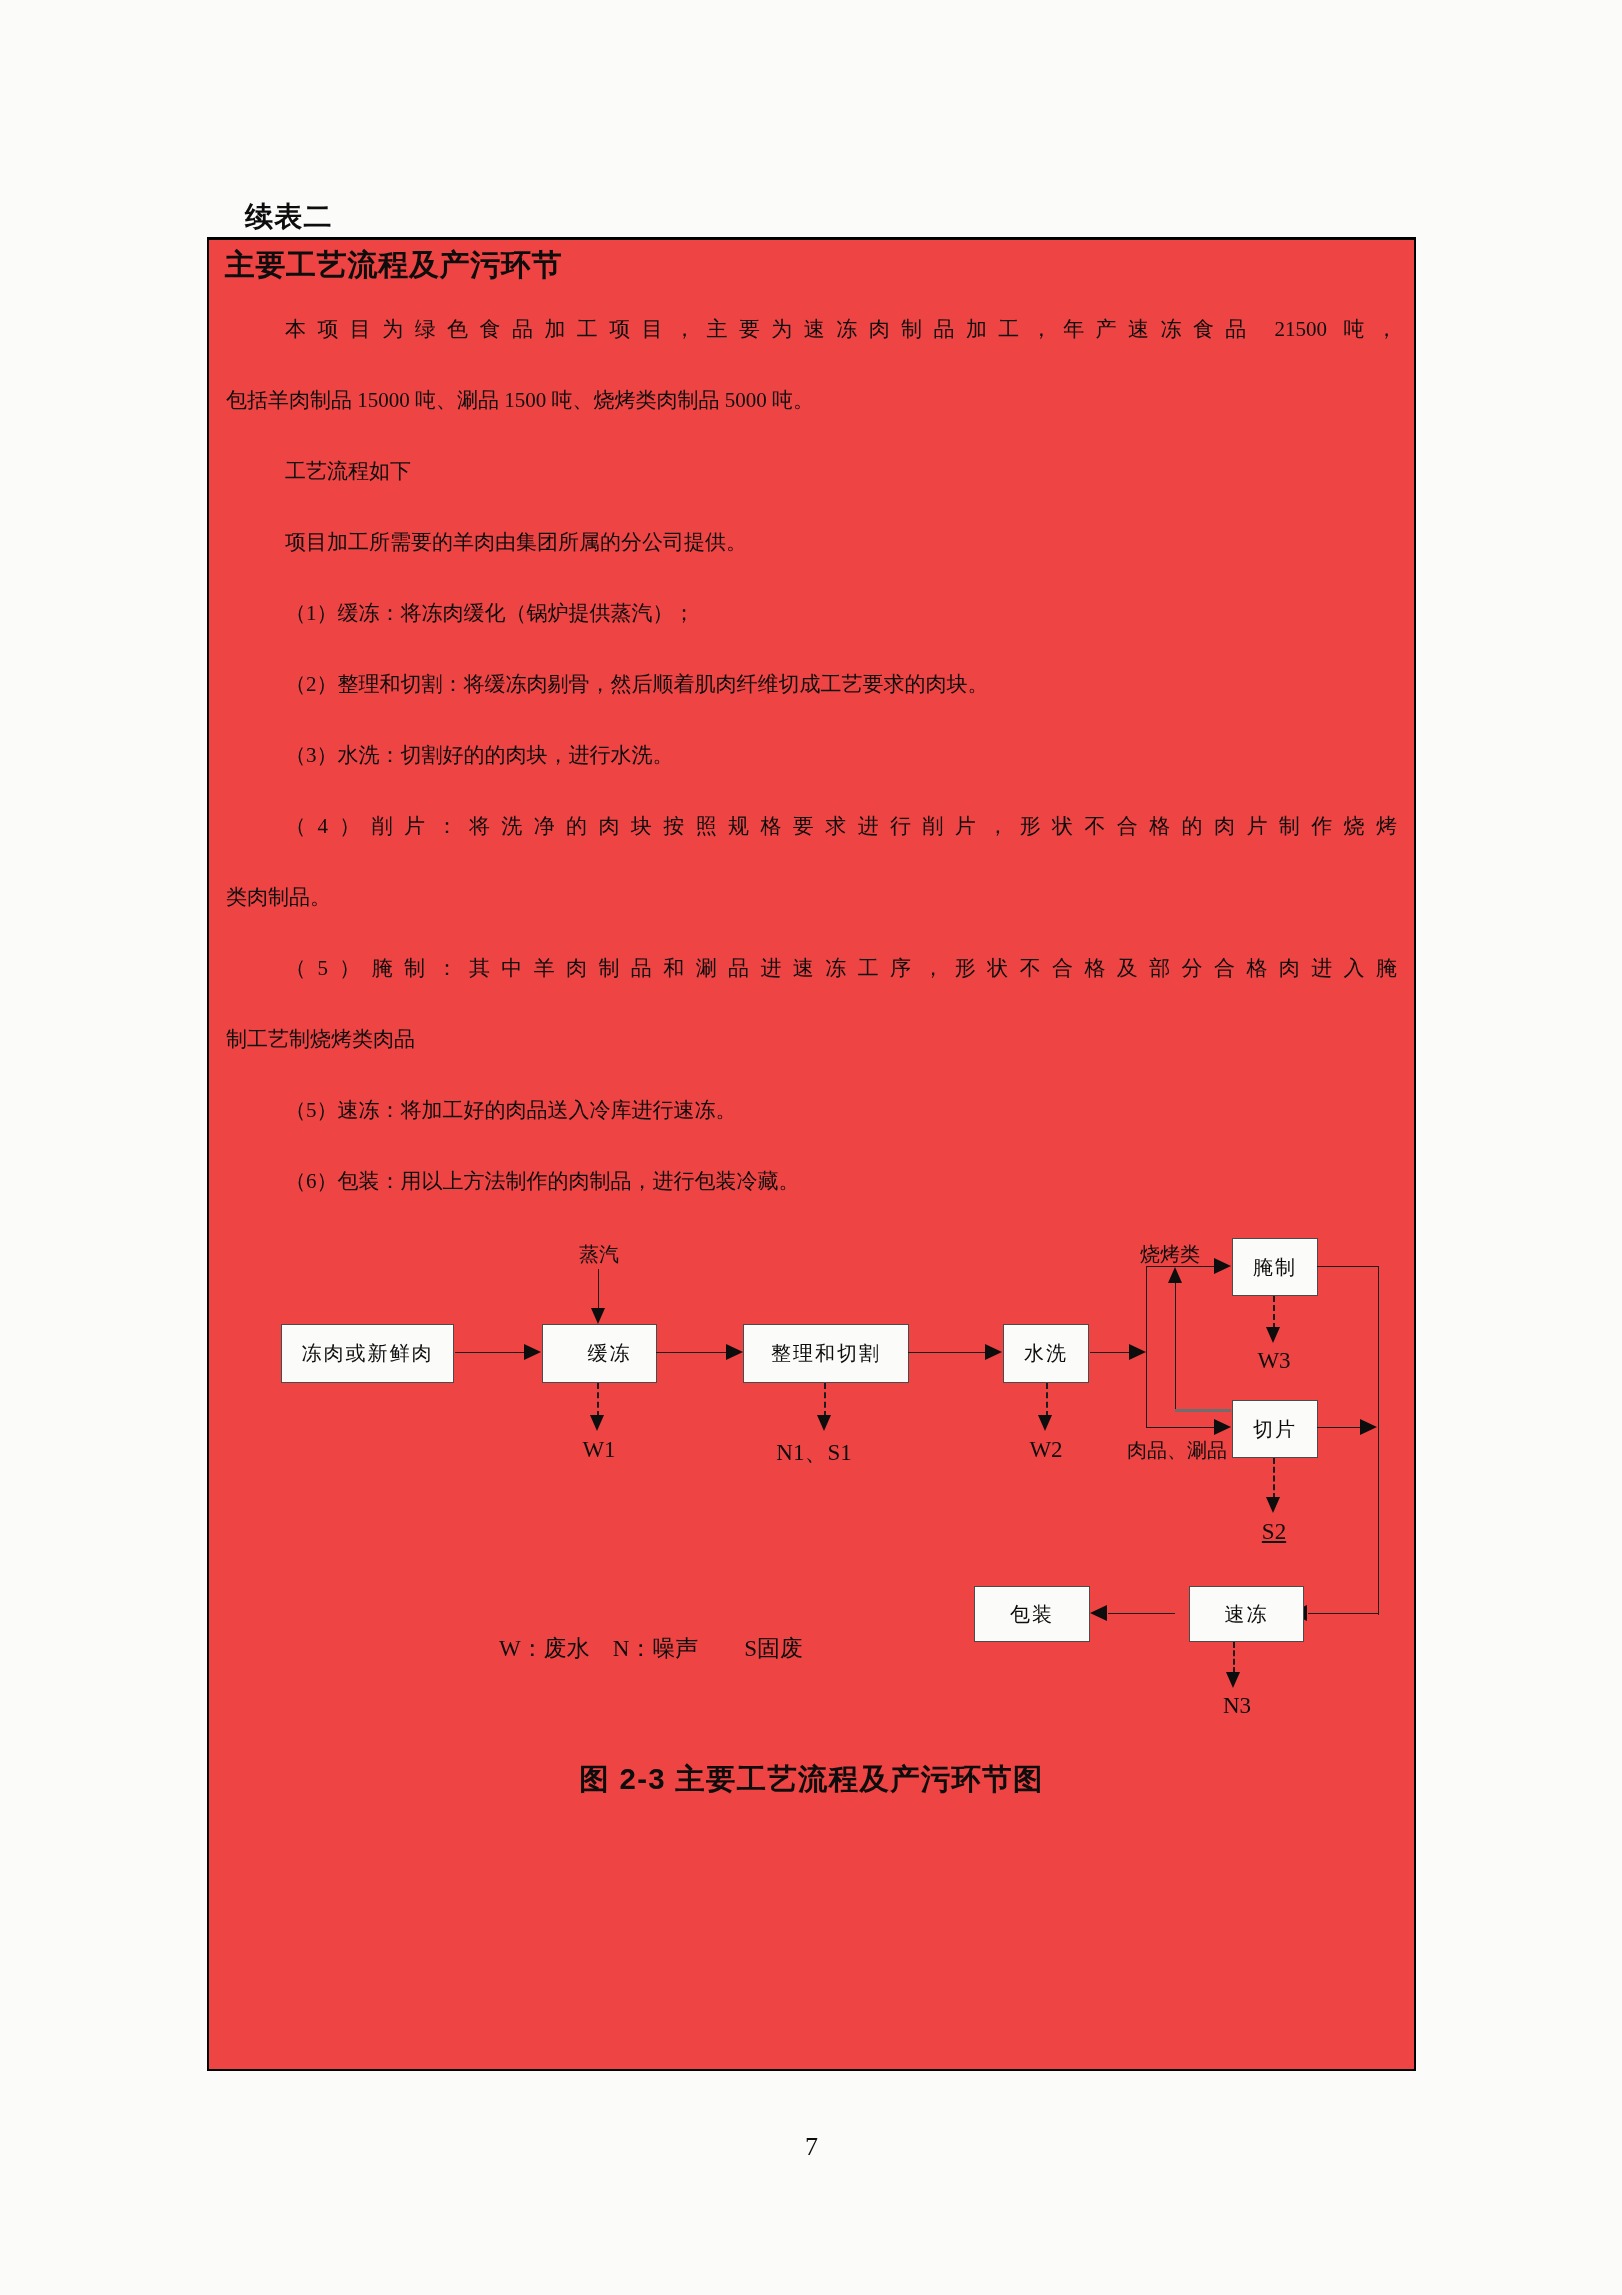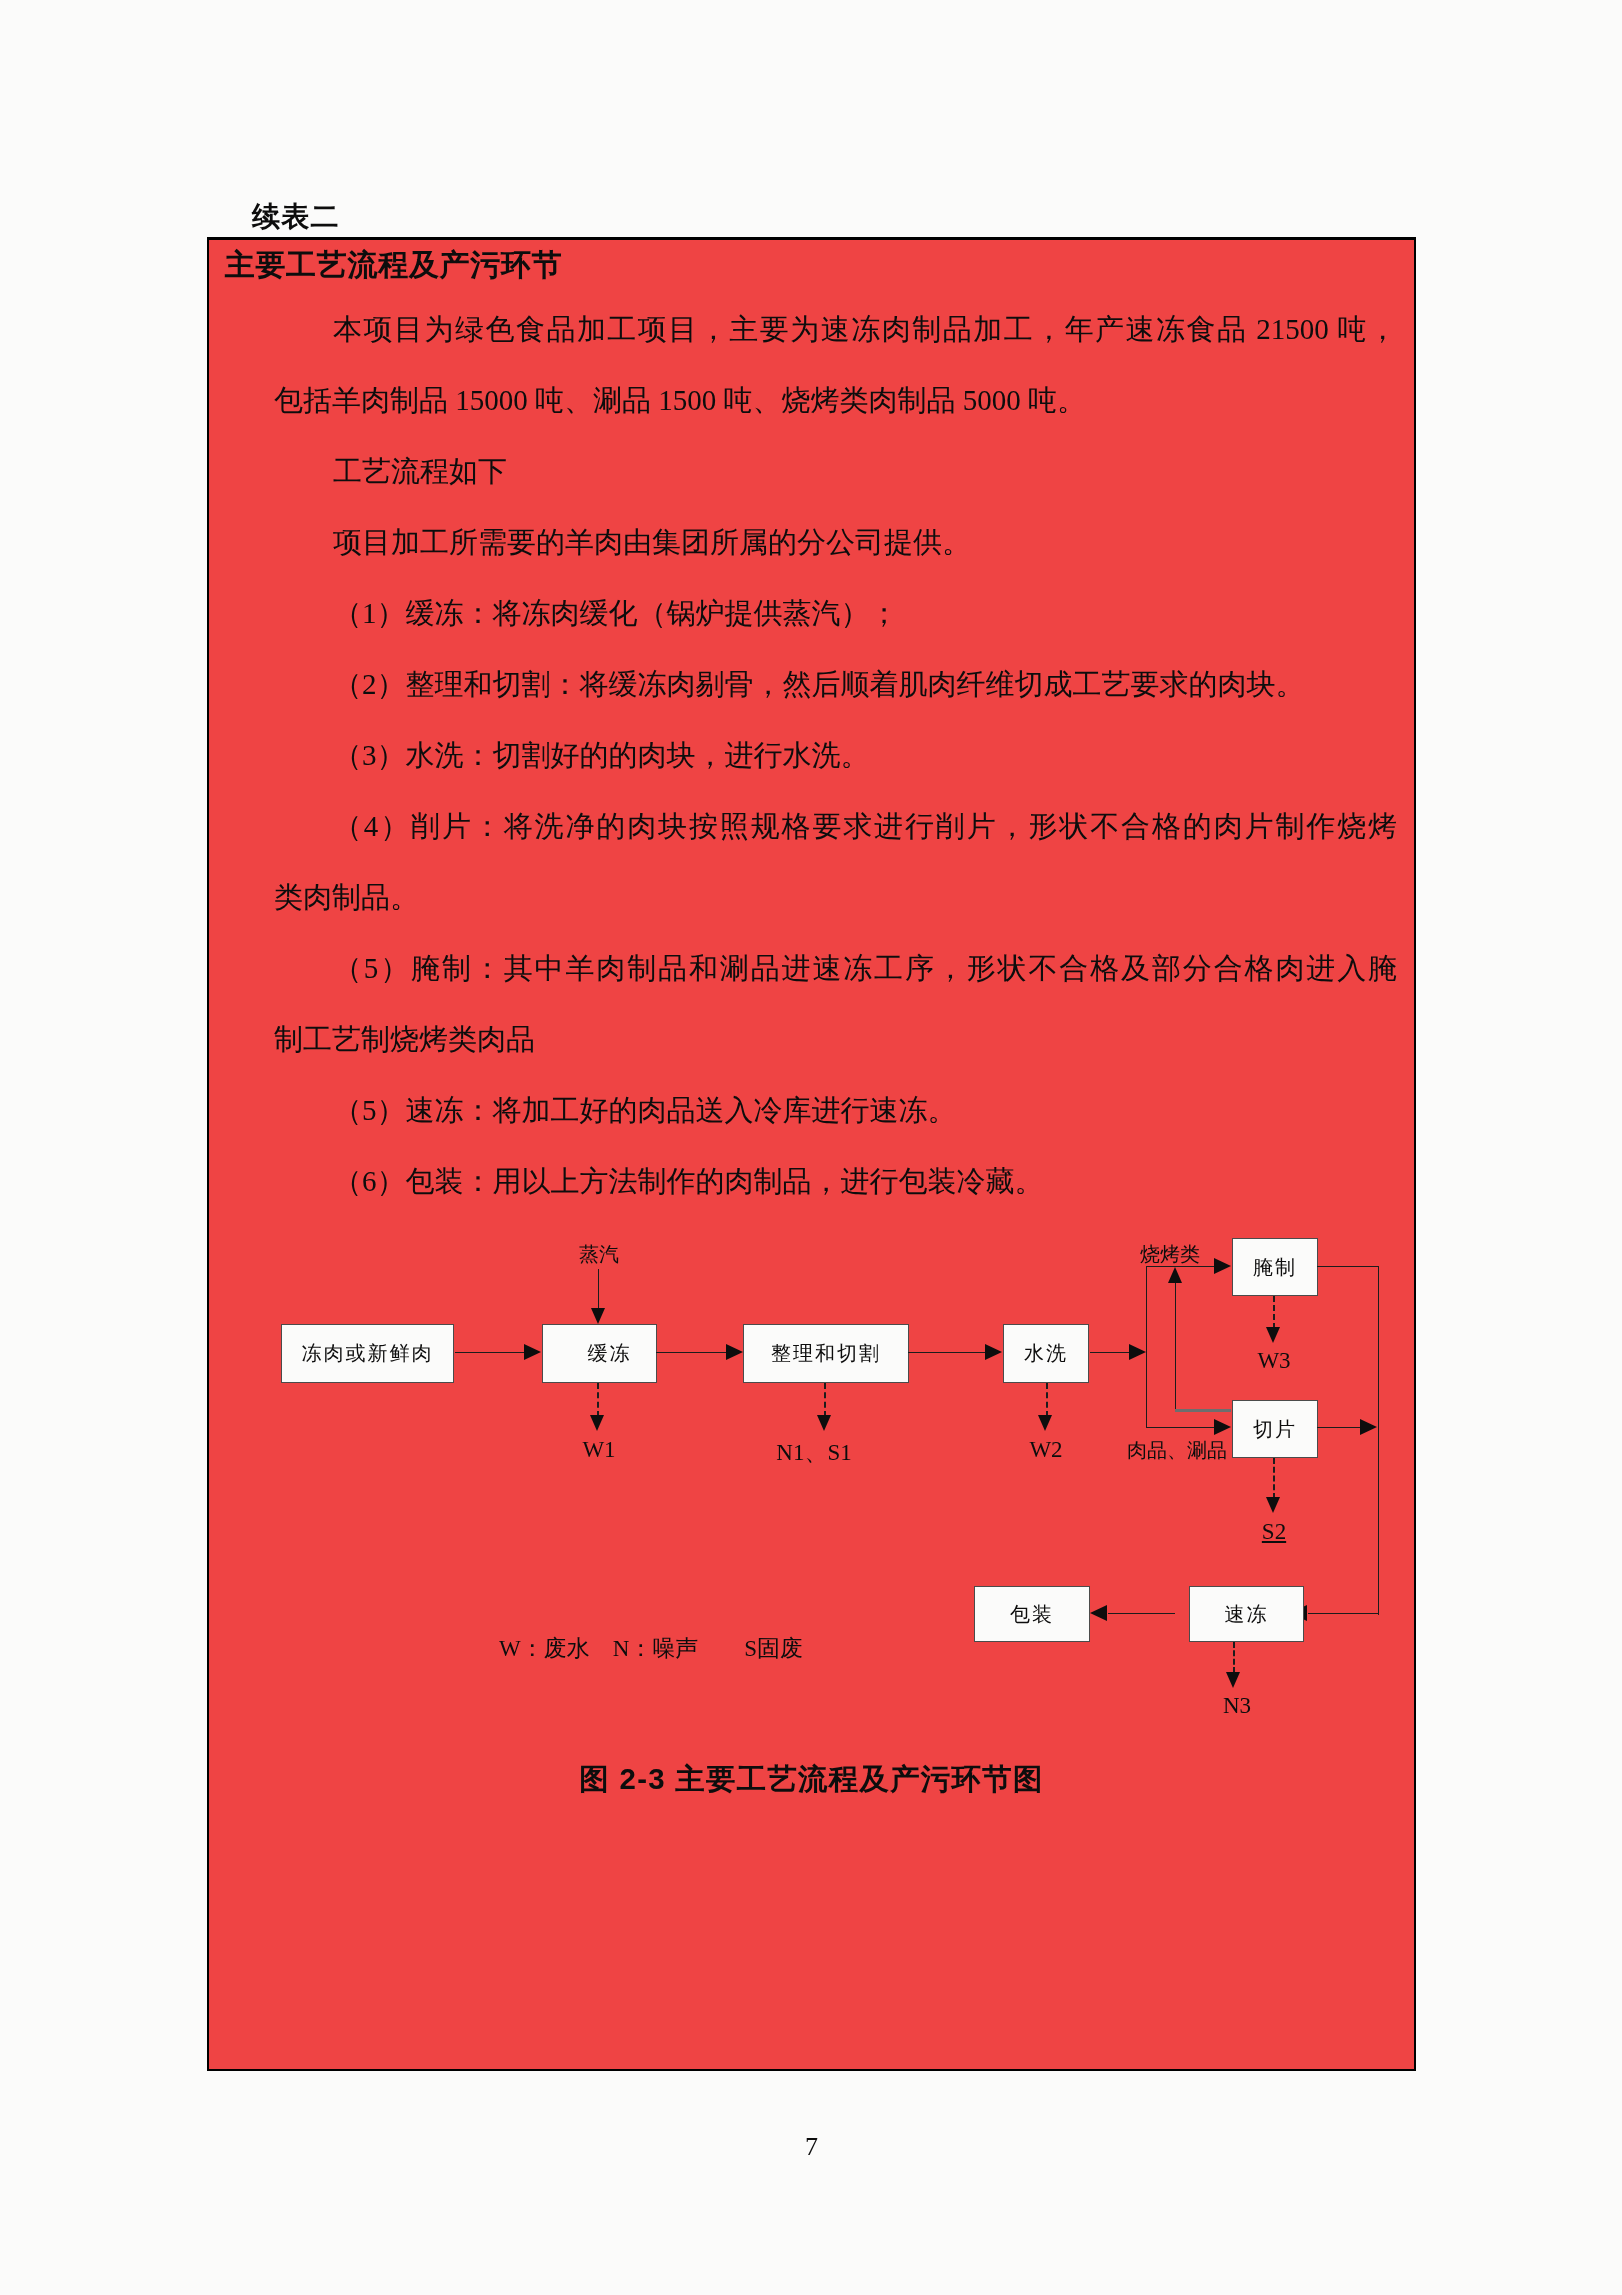--- a/index.html
+++ b/index.html
@@ -2,37 +2,37 @@
 <html style="font-size:10.5px"><head>
 <meta charset="utf-8">
 <style>
   html,body { margin:0; padding:0; background:#e8e8e8; }
   .page {
     position:relative; width:1623px; height:2295px; margin:0 auto;
     background:#fbfbfa; color:#0d0d0d; overflow:hidden;
     font-family:"Liberation Serif","DejaVu Serif",serif;
   }
   .cont-label {
-    position:absolute; left:252px; top:198px;
+    position:absolute; left:245px; top:198px;
     font-family:"Liberation Sans","DejaVu Sans",sans-serif;
     font-weight:bold; font-size:28px; letter-spacing:1.3px;
   }
   .tbl {
     position:absolute; left:207px; top:237px; width:1209px; height:1834px;
     border:2px solid #000; border-top-width:3.3px; box-sizing:border-box;
     background:#ef4444;
   }
   .tbl-header {
     position:absolute; left:15.7px; top:5.2px;
     font-family:"Liberation Sans","DejaVu Sans",sans-serif;
     font-weight:bold; font-size:30px; letter-spacing:0.7px;
   }
   .bodytext {
     position:absolute; left:17px; right:17px; top:54px;
-    font-size:29px; line-height:71px;margin-left:48px;
+    font-size:21px; line-height:71px;
   }
   .ln { height:71px; overflow:hidden; text-align:left; }
   .ln.ind { text-indent:59px; }
   .ln.jl { text-align:justify; text-align-last:justify; }
   
   .dg { position:absolute; inset:0; }
   .nb {
     position:absolute; box-sizing:border-box; border:1.3px solid #4b4b4b;
     display:flex; align-items:center; justify-content:center;
     font-size:20px; letter-spacing:2px; background:#fbfbfa;

